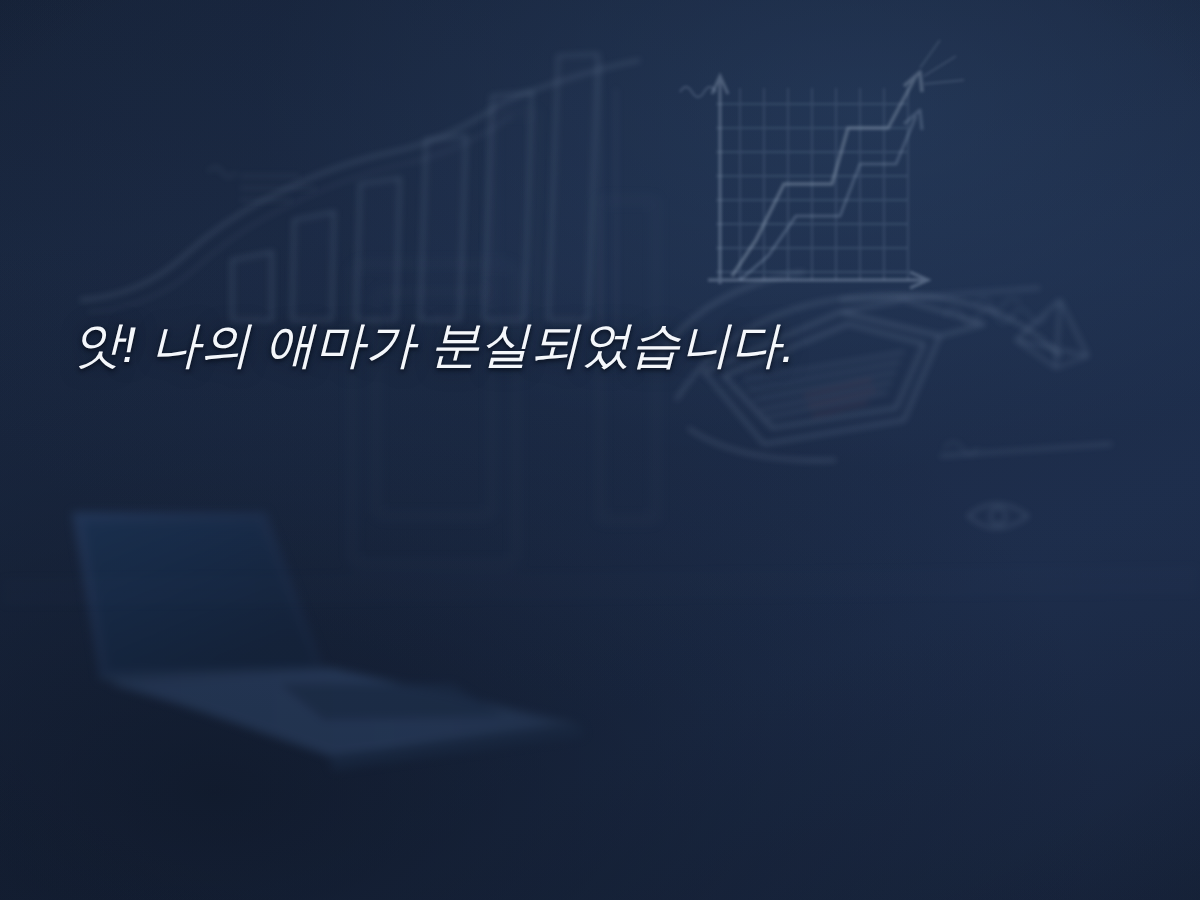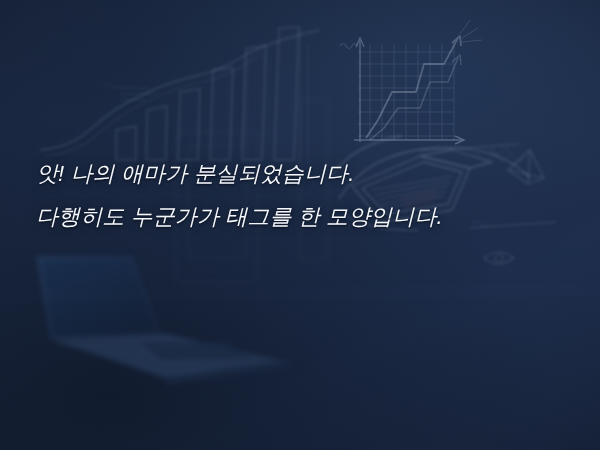--- a/index.html
+++ b/index.html
@@ -65,21 +65,21 @@
 
   
   .caption {
     position: absolute;
     left: 36px;
     top: 152px;
     width: 520px;
     z-index: 6;
   }
   .caption-line {
-    font-size: 22px;
+    font-size: 25px;
     line-height: 43px;
     font-style: italic;
     font-weight: 400;
     color: #f4f7fb;
     letter-spacing: 0.1px;
     white-space: nowrap;
     text-shadow:
       0 1px 2px rgba(6,11,22,0.85),
       0 0 10px rgba(8,14,28,0.55);
   }
@@ -261,16 +261,15 @@
         <line x1="0" y1="300" x2="600" y2="294"></line>
       </g>
     </svg>
   </div>
 
   <div class="scrim"></div>
   <div class="vignette"></div>
 
   <div class="caption">
     <div class="caption-line">앗! 나의 애마가 분실되었습니다.</div>
-    <div class="caption-line">다행히도 누군가가 태그를 한 모양입니다.</div>
   </div>
 
 </div>
 
 </body></html>

